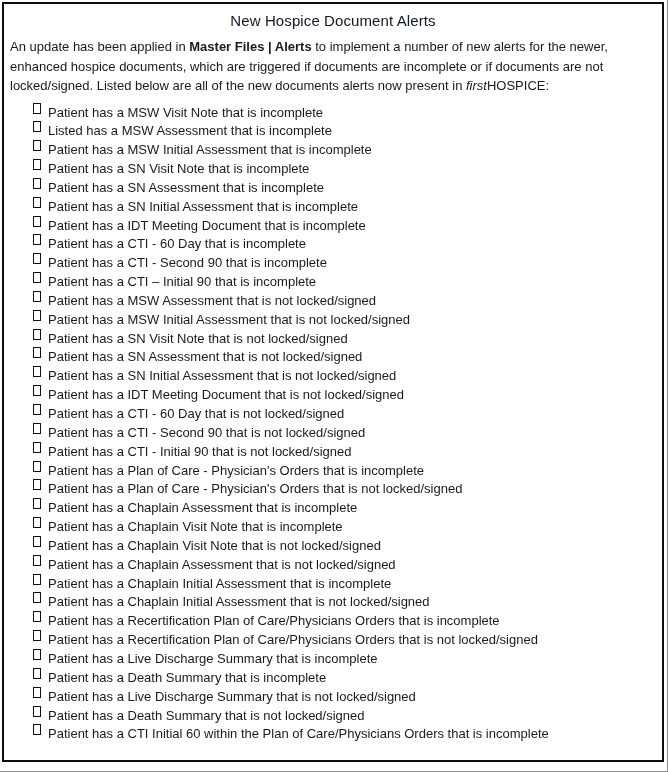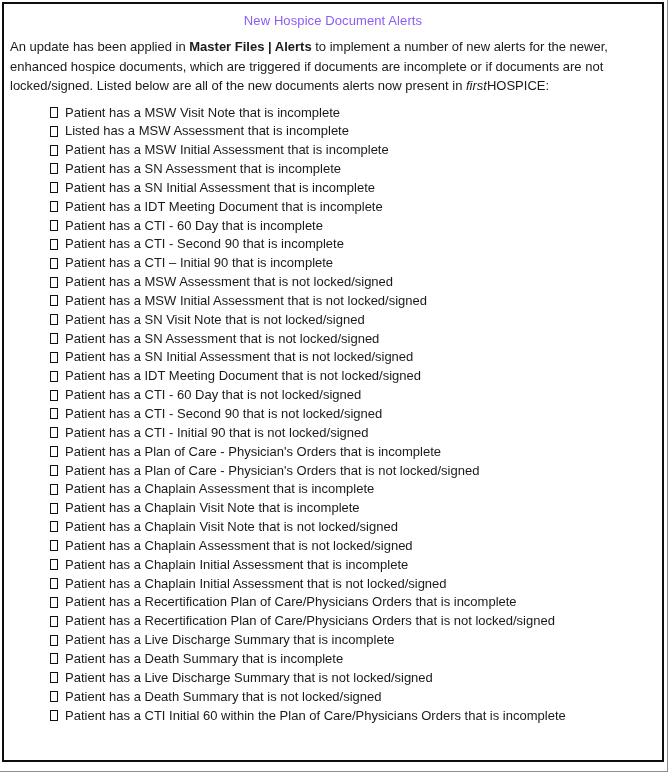--- a/index.html
+++ b/index.html
@@ -29,44 +29,44 @@
     left: 2px;
     top: 2px;
     width: 662px;
     height: 760px;
     border: 2px solid #0d0d0d;
     box-sizing: border-box;
     background: #ffffff;
   }
   .title {
     text-align: center;
-    font-size: 13px;
+    font-size: 15px;
     line-height: 22px;
     padding-top: 6px;
-    color: #8b5cf6;
+    color: #0f172a;
     letter-spacing: 0.1px;
   }
   .intro {
     margin: 5px 6px 8px 6px;
     font-size: 13px;
     line-height: 19.5px;
     color: #1a1a1a;
   }
   .intro strong { font-weight: bold; }
   .intro em { font-style: italic; }
   .alert-list {
     list-style: none;
     margin: 4px 0 0 0;
     padding: 0;
   }
   .alert-item {
     display: flex;
-    align-items: center;
+    align-items: flex-start;
     height: 18.85px;
-    padding-left: 46px;
+    padding-left: 29px;
     box-sizing: border-box;
   }
   .bullet {
     display: inline-block;
     width: 6px;
     height: 9px;
     border: 1.5px solid #111111;
     box-sizing: content-box;
     flex: 0 0 auto;
     margin-right: 7px;
@@ -95,20 +95,24 @@
         <li class="alert-item">
         <span class="bullet"></span>
         <span class="alert-text">Listed has a MSW Assessment that is incomplete</span>
       </li>
         <li class="alert-item">
         <span class="bullet"></span>
         <span class="alert-text">Patient has a MSW Initial Assessment that is incomplete</span>
       </li>
         <li class="alert-item">
         <span class="bullet"></span>
+        <span class="alert-text">Patient has a SN Visit Note that is incomplete</span>
+      </li>
+        <li class="alert-item">
+        <span class="bullet"></span>
         <span class="alert-text">Patient has a SN Assessment that is incomplete</span>
       </li>
         <li class="alert-item">
         <span class="bullet"></span>
         <span class="alert-text">Patient has a SN Initial Assessment that is incomplete</span>
       </li>
         <li class="alert-item">
         <span class="bullet"></span>
         <span class="alert-text">Patient has a IDT Meeting Document that is incomplete</span>
       </li>

